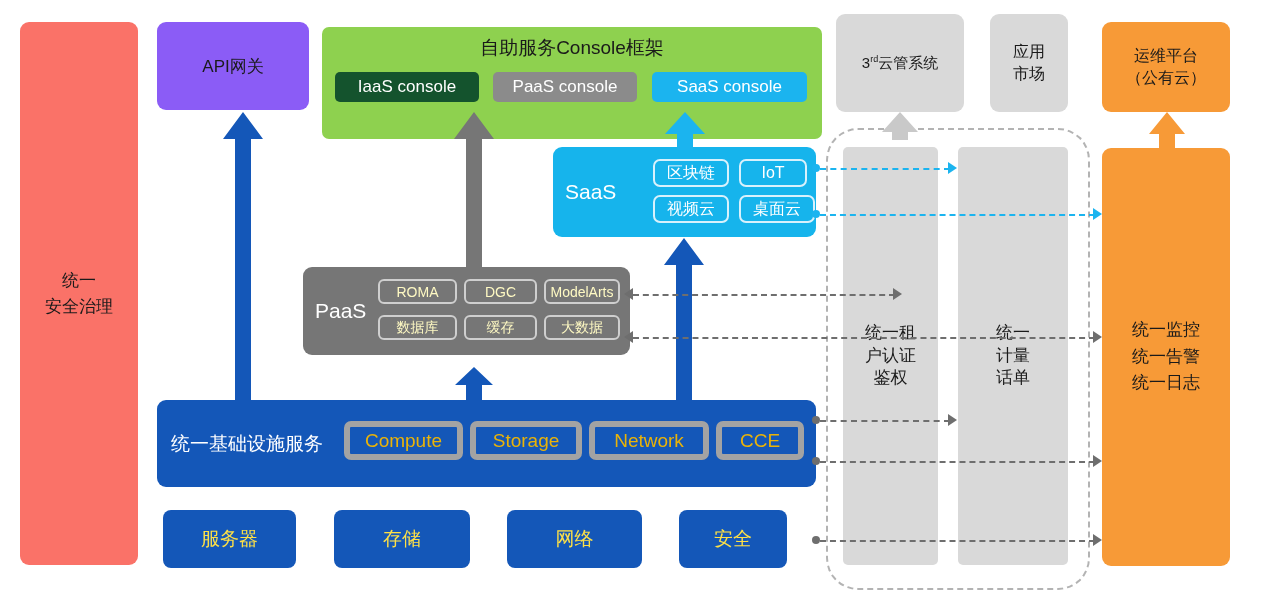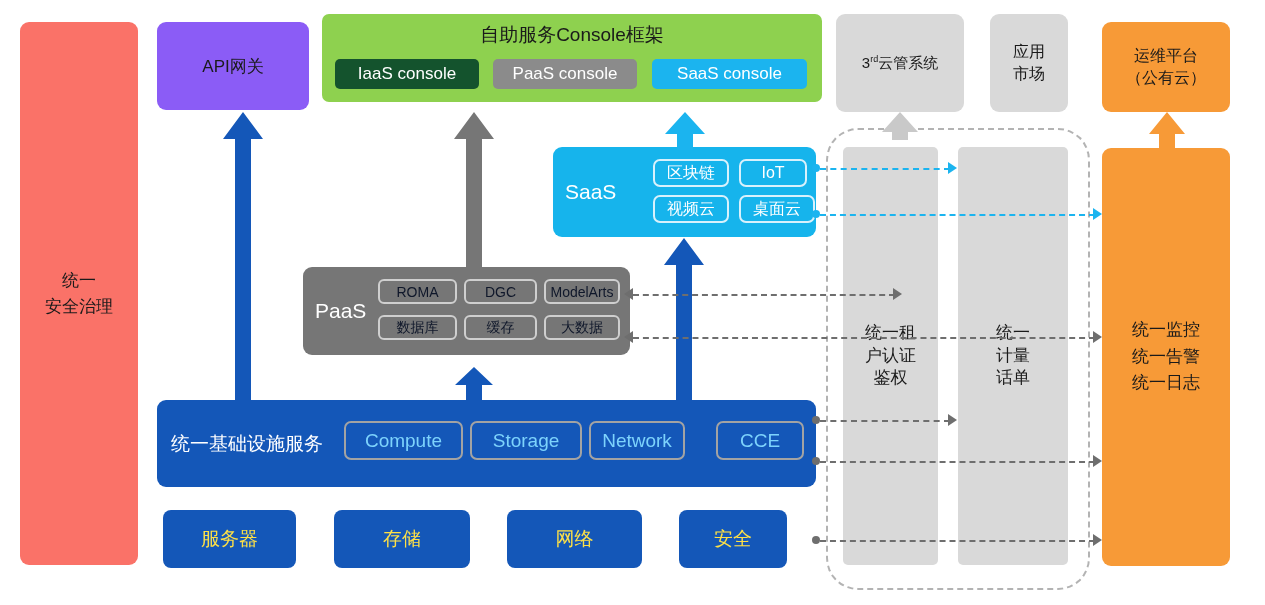--- a/index.html
+++ b/index.html
@@ -26,21 +26,21 @@
 
   
   .api-gw{
     left:157px;top:22px;width:152px;height:88px;
     background:#8b5cf6;border-radius:9px;
     color:#1a1a1a;font-size:17px;
   }
 
   
   .console-frame{
-    left:322px;top:14px;width:500px;height:88px;
+    left:322px;top:27px;width:500px;height:112px;
     background:#8ed14f;border-radius:7px;
     display:block;
   }
   .console-title{
     position:absolute;left:0;top:8px;width:100%;
     text-align:center;color:#1a1a1a;font-size:19px;
   }
   .console-chip{
     position:absolute;top:45px;height:30px;
     border-radius:5px;color:#ffffff;font-size:17px;
@@ -95,47 +95,47 @@
   .paas{
     left:303px;top:267px;width:327px;height:88px;
     background:#767676;border-radius:9px;display:block;
   }
   .paas-label{
     position:absolute;left:12px;top:50%;transform:translateY(-50%);
     color:#ffffff;font-size:21px;
   }
   .paas-sub{
     position:absolute;height:25px;border:2px solid #cfcfcf;border-radius:6px;
-    color:#0f172a;font-size:14px;
+    color:#fef9c3;font-size:14px;
     display:flex;align-items:center;justify-content:center;box-sizing:border-box;
   }
   .ps-1{left:75px;top:12px;width:79px;}
   .ps-2{left:161px;top:12px;width:73px;}
   .ps-3{left:241px;top:12px;width:76px;}
   .ps-4{left:75px;top:48px;width:79px;}
   .ps-5{left:161px;top:48px;width:73px;}
   .ps-6{left:241px;top:48px;width:76px;}
 
   
   .infra{
     left:157px;top:400px;width:659px;height:87px;
     background:#1457b8;border-radius:9px;display:block;
   }
   .infra-label{
     position:absolute;left:14px;top:50%;transform:translateY(-50%);
     color:#ffffff;font-size:19px;
   }
   .infra-sub{
     position:absolute;top:21px;height:39px;
-    border:2px solid #a3a3a3;border-radius:7px;color:#7dd3fc;font-size:19px;
+    border:6px solid #a3a3a3;border-radius:7px;color:#eab308;font-size:19px;
     display:flex;align-items:center;justify-content:center;box-sizing:border-box;
   }
   .is-1{left:187px;width:119px;}
   .is-2{left:313px;width:112px;}
-  .is-3{left:432px;width:96px;}
+  .is-3{left:432px;width:120px;}
   .is-4{left:559px;width:88px;}
 
   
   .bot{
     top:510px;height:58px;background:#1457b8;border-radius:8px;
     color:#fde047;font-size:19px;
   }
   .bot-1{left:163px;width:133px;}
   .bot-2{left:334px;width:136px;}
   .bot-3{left:507px;width:135px;}

